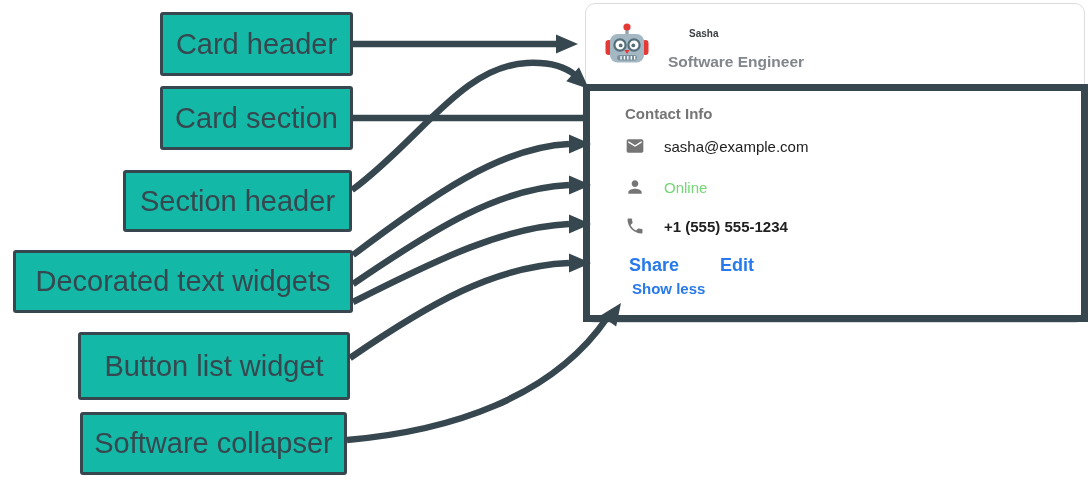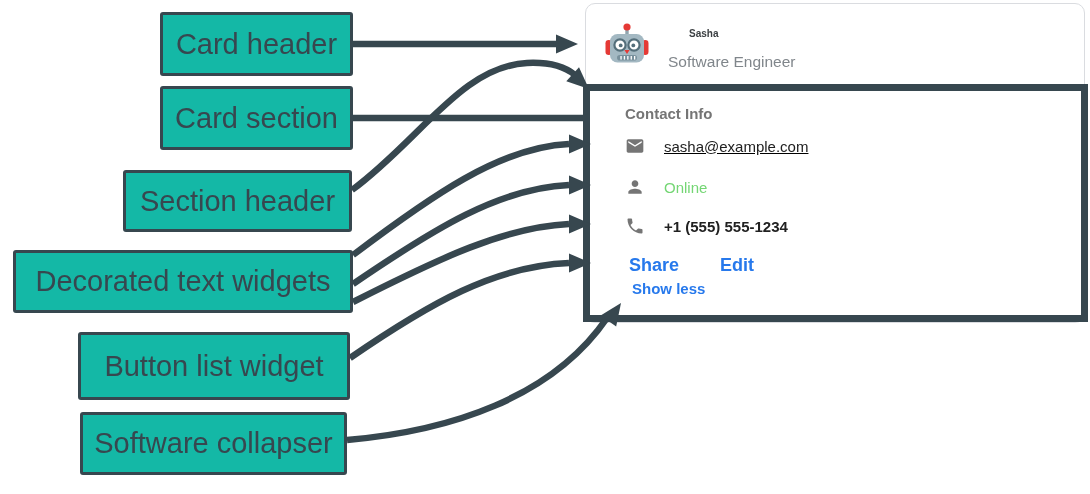--- a/index.html
+++ b/index.html
@@ -30,31 +30,31 @@
   .arrows polygon{fill:var(--ink);}
 
   
   .card{
     position:absolute; left:585px; top:3px; width:500px; height:320px;
     background:#fff; border:1px solid var(--card-border); border-radius:10px; z-index:1;
   }
   .card-head{position:relative; width:100%; height:80px;}
   .avatar{position:absolute; left:18px; top:17px; width:46px; height:46px;}
   .card-title{position:absolute; left:82px; top:24px; font-size:10px; font-weight:700; color:#3c4043;margin-left:21px;}
-  .card-subtitle{position:absolute; left:82px; top:49px; font-size:15.5px; color:var(--subtitle-gray);}
+  .card-subtitle{position:absolute; left:82px; top:49px; font-size:15.5px; color:var(--subtitle-gray);font-weight:bold;}
 
   
   .section{
     position:absolute; left:583px; top:84px; width:505px; height:238px;
     background:#fff; border:7px solid var(--ink); z-index:2;
   }
   .section-inner{position:relative; width:100%; height:100%;margin-left:21px;}
   .section-title{position:absolute; left:14px; top:14px; font-size:15px; font-weight:700; color:var(--muted-gray);}
   .row{position:absolute; left:14px; display:flex; align-items:center; gap:19px; height:22px;}
-  .row-email{top:44px;text-decoration:underline;} .row-online{top:85px;} .row-phone{top:124px;font-weight:bold;}
+  .row-email{top:44px;} .row-online{top:85px;} .row-phone{top:124px;font-weight:bold;}
   .row .ricon{width:20px; height:20px; flex:0 0 20px;}
   .row .rtext{font-size:15px; color:var(--text-dark);}
   .row-online .rtext{color:var(--online-green);}
   .btn-row{position:absolute; left:18px; top:164px; display:flex; gap:41px;}
   .link-btn{font-size:18px; font-weight:700; color:var(--link-blue); cursor:pointer; background:none; border:none; font-family:inherit;}
   .collapser{position:absolute; left:21px; top:189px; font-size:15px; font-weight:700; color:var(--link-blue); cursor:pointer; background:none; border:none; font-family:inherit;}
 </style>
 </head>
 <body>
 

